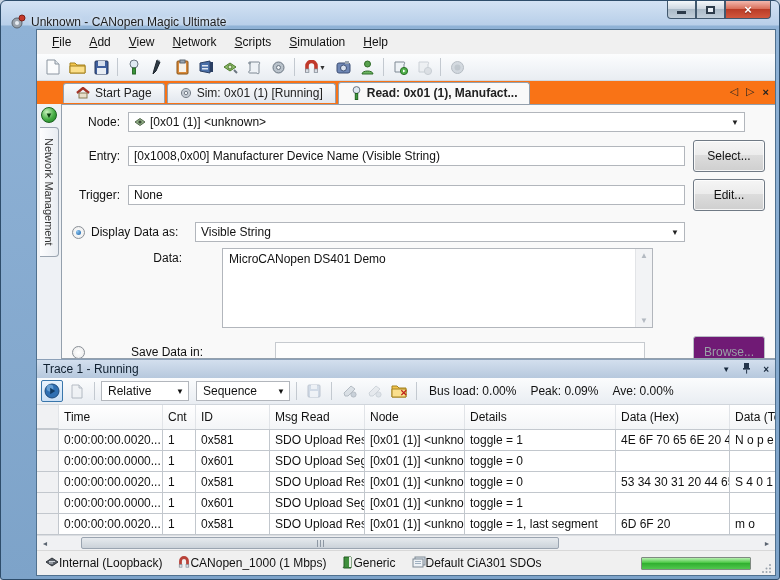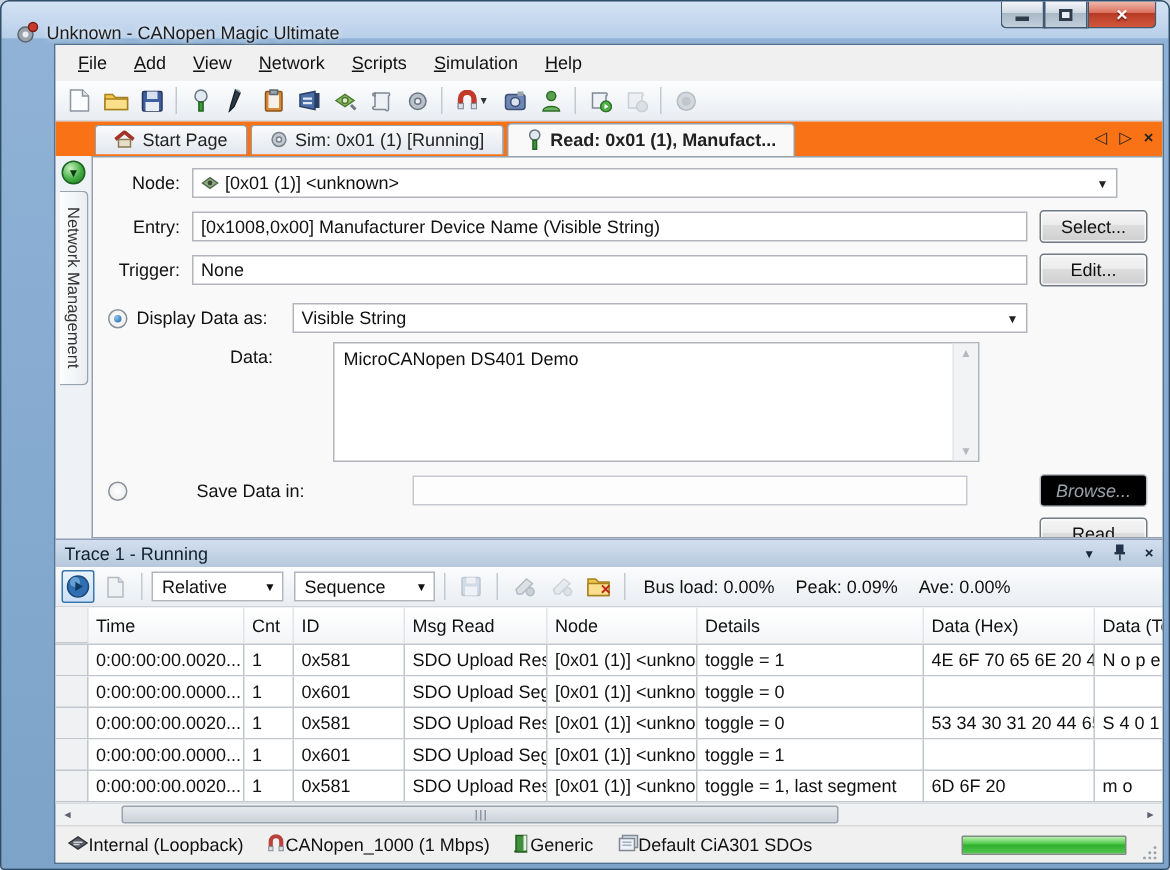--- a/index.html
+++ b/index.html
@@ -58,24 +58,24 @@
     background:linear-gradient(90deg,#fdfdfe,#e9edf2); }
   .panel { flex:1; background:#f9f9f9; border:1px solid #94a0ad; border-right:none; display:flex; flex-direction:column; overflow:hidden; }
   .frow { display:flex; align-items:center; margin:0 10px; }
   .flabel { font-size:12px; color:#111; text-align:right; }
   .input, .combo { height:20px; border:1px solid #b2b6bc; background:#fff; font-size:12px; color:#111;
     display:flex; align-items:center; padding:0 5px; overflow:hidden; white-space:nowrap; }
   .input.disabled { background:#fdfdfd; border-color:#c6cacf; }
   .combo { justify-content:space-between; }
   .combo .cval { display:flex; align-items:center; gap:4px; overflow:hidden; white-space:nowrap; }
   .combo .carr { font-size:8px; color:#222; margin-left:6px; }
-  .btn { width:72px; height:22px; border:1px solid #707a85; border-radius:3px; font-size:12px; color:#111;
+  .btn { width:72px; height:32px; border:1px solid #707a85; border-radius:3px; font-size:12px; color:#111;
     background:linear-gradient(180deg,#f5f5f5,#ececec 45%,#dddddd 46%,#cfcfcf);
     box-shadow:inset 0 0 0 1px rgba(255,255,255,.8); display:flex; align-items:center; justify-content:center; }
-  .btn.disabled { color:#9aa0a7; border-color:#b9bec5; background:#000000; box-shadow:none;font-style:italic; }
+  .btn.disabled { color:#9aa0a7; border-color:#b9bec5; background:#701a75; box-shadow:none; }
   .radio { width:13px; height:13px; min-width:13px; border-radius:50%; border:1px solid #8a9097;
     background:radial-gradient(#ffffff,#e9e9e9); position:relative; }
   .radio.checked::after { content:""; position:absolute; left:3px; top:3px; width:5px; height:5px; border-radius:50%;
     background:radial-gradient(circle at 30% 30%, #8cc4ef, #1a62a8); }
   .databox { position:relative; border:1px solid #b2b6bc; background:#fff; height:80px; font-size:12px; color:#111;
     padding:3px 22px 3px 6px; overflow:hidden; }
   .dscroll { position:absolute; right:0; top:0; bottom:0; width:17px; background:#f2f3f5; border-left:1px solid #e2e4e7;
     display:flex; flex-direction:column; justify-content:space-between; align-items:center; font-size:8px; color:#b3b9c1; padding:2px 0; }
   
   .trace-title { height:19px; display:flex; align-items:center; padding:0 6px;

